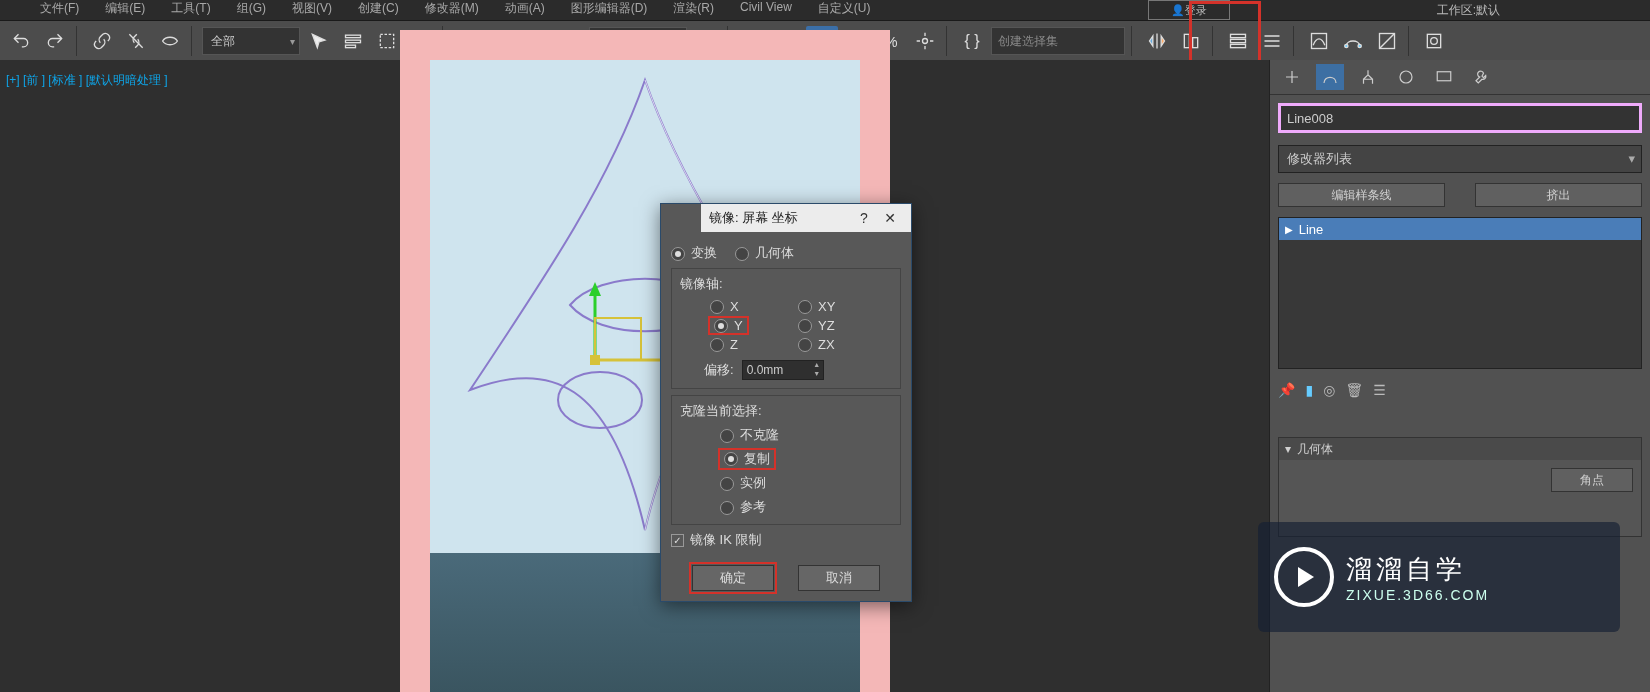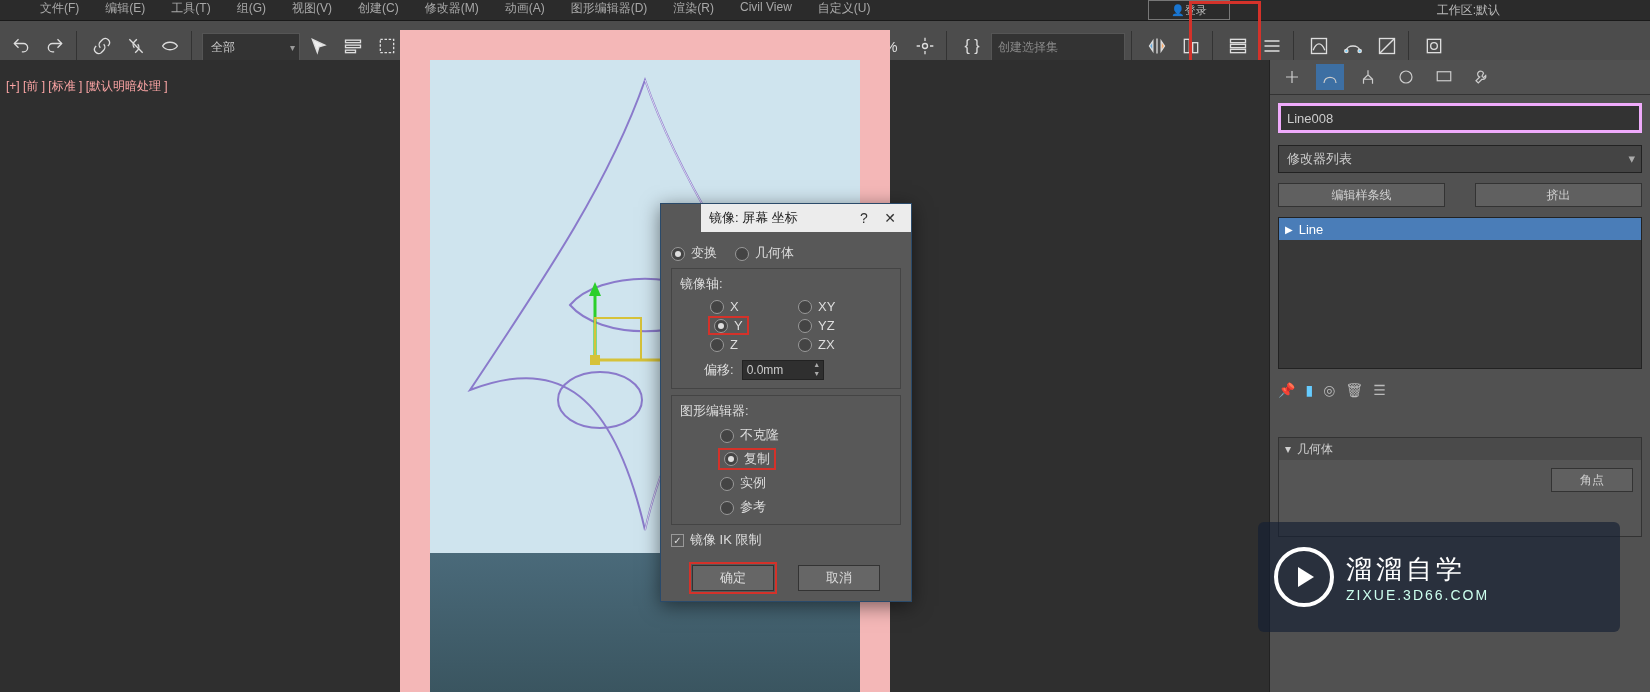--- a/index.html
+++ b/index.html
@@ -36,40 +36,40 @@
   .menubar .menu{cursor:default;}
   .login-box{
     position:absolute;right:420px;top:0;width:80px;height:18px;
     border:1px solid #777;display:flex;align-items:center;justify-content:center;
     font-size:11px;color:#bbb;
   }
   .workspace{position:absolute;right:150px;top:2px;font-size:12px;color:#bbb;}
 
   
   .toolbar{
-    height:40px;display:flex;align-items:flex-end;gap:4px;
+    height:40px;display:flex;align-items:center;gap:4px;
     padding:0 6px;background:var(--panel2);
     border-bottom:1px solid #1a1a1a;position:relative;
   }
   .tb{width:30px;height:30px;display:flex;align-items:center;justify-content:center;
       color:#ddd;border-radius:2px;}
   .sep{width:4px;height:30px;border-left:1px solid #333;margin:0 2px;}
   .tb svg{width:20px;height:20px;stroke:#ddd;fill:none;stroke-width:1.6;}
   .dd{height:26px;background:#333;border:1px solid #555;color:#ccc;
       display:flex;align-items:center;padding:0 18px 0 8px;font-size:12px;position:relative;}
   .dd::after{content:"▾";position:absolute;right:4px;color:#999;font-size:10px;}
   .snap25{background:#3b6fa8;color:#fff;font-weight:bold;font-size:13px;width:32px;height:30px;
           display:flex;align-items:center;justify-content:center;border-radius:2px;}
   .named-sel{width:120px;height:26px;background:#333;border:1px solid #555;display:flex;align-items:center;
              padding:0 6px;color:#888;font-size:12px;}
   .red-callout{position:absolute;border:3px solid var(--red);pointer-events:none;}
 
   
   .work{position:absolute;top:60px;left:0;right:380px;bottom:0;background:#2f2f2f;}
-  .viewport-label{position:absolute;top:18px;left:6px;color:#fca5a5;font-size:12px;}
+  .viewport-label{position:absolute;top:12px;left:6px;color:#0ea5e9;font-size:12px;}
   .viewport{
     position:absolute;top:0;left:430px;width:430px;height:632px;
     background:linear-gradient(#cfe4ee 0%,#cfe4ee 78%,#4a6a7a 78%,#3a5560 100%);
     box-shadow:0 0 0 30px var(--pink);
     overflow:hidden;
   }
   .viewport svg{position:absolute;top:0;left:0;width:100%;height:100%;}
 
   
   .dialog{
@@ -428,21 +428,21 @@
           <input value="0.0mm" style="">
           <span class="ar">
               <span>▲</span>
               <span>▼</span>
             </span>
         </span>
       </div>
     </div>
 
     <div class="grp">
-      <div class="grp-title">图形编辑器:</div>
+      <div class="grp-title">克隆当前选择:</div>
       <div class="clone-list">
         <label><span class="radio"></span><span>不克隆</span></label>
         <label><span class="red-box">
               <span class="radio checked"></span>
               <span>复制</span>
             </span></label>
         <label><span class="radio"></span><span>实例</span></label>
         <label><span class="radio"></span><span>参考</span></label>
       </div>
     </div>

